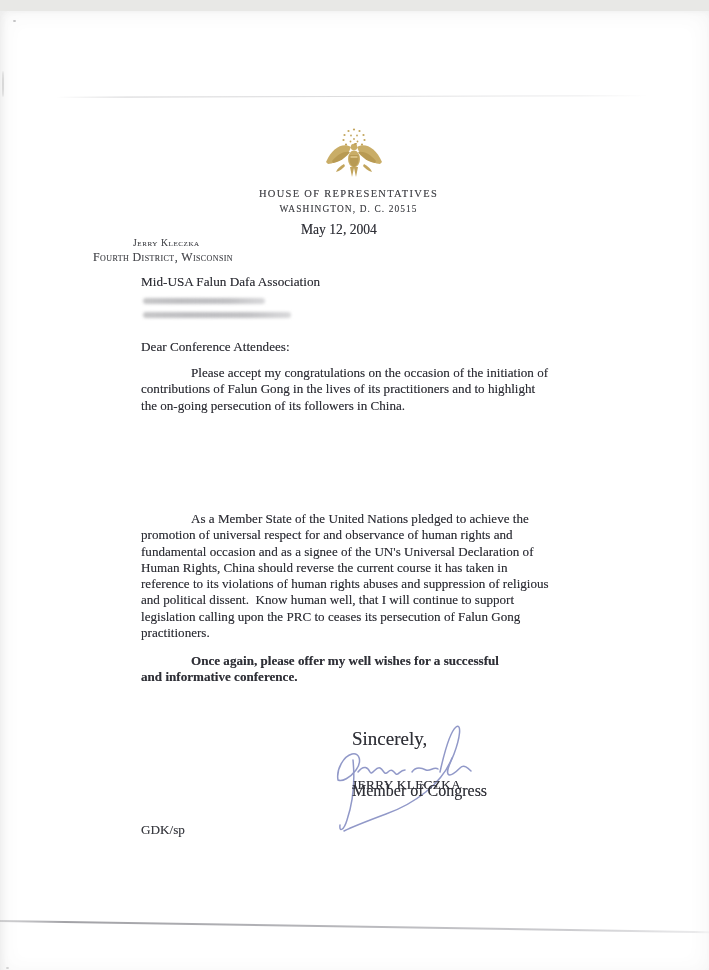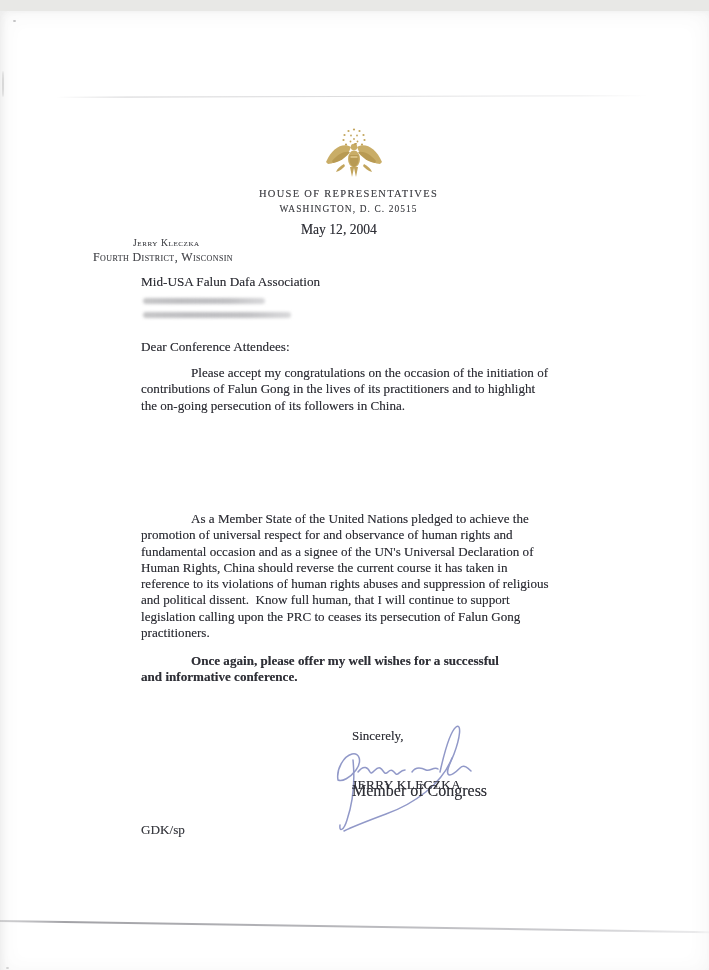--- a/index.html
+++ b/index.html
@@ -84,21 +84,21 @@
     position: absolute; left: 141px;
     font-size: 13.1px; line-height: 16.3px; color: #2f3037;
     text-shadow: 0 0 .55px rgba(47,48,55,.5);
   }
   .para div { white-space: pre; }
   .para .indent { padding-left: 50px; }
   .p1 { top: 354px; } .p2 { top: 435px; } .p3 { top: 500px; } .p4 { top: 642px; font-weight: bold; }
 
   .valediction {
     position: absolute; left: 352px; top: 717px;
-    font-size: 13px; color: #2f3037; text-shadow: 0 0 .5px rgba(47,48,55,.5);
+    font-size: 19px; color: #2f3037; text-shadow: 0 0 .5px rgba(47,48,55,.5);
   }
   .signature-svg { position: absolute; left: 332px; top: 703px; }
   .typed-name {
     position: absolute; left: 352px; top: 766px;
     font-size: 13.2px; letter-spacing: .4px; color: #2f3037; text-shadow: 0 0 .6px rgba(47,48,55,.55);
   }
   .member-title {
     position: absolute; left: 352px; top: 771px;
     font-size: 16px; color: #2f3037; text-shadow: 0 0 .5px rgba(47,48,55,.5);
   }
@@ -178,21 +178,21 @@
     <div>the on-going persecution of its followers in China.</div>
   </div>
 
 
   <div class="para p3">
     <div class="indent">As a Member State of the United Nations pledged to achieve the</div>
     <div>promotion of universal respect for and observance of human rights and</div>
     <div>fundamental occasion and as a signee of the UN's Universal Declaration of</div>
     <div>Human Rights, China should reverse the current course it has taken in</div>
     <div>reference to its violations of human rights abuses and suppression of religious</div>
-    <div>and political dissent.  Know full human, that I will continue to support</div>
+    <div>and political dissent.  Know human well, that I will continue to support</div>
     <div>legislation calling upon the PRC to ceases its persecution of Falun Gong</div>
     <div>practitioners.</div>
   </div>
 
   <div class="para p4">
     <div class="indent">Once again, please offer my well wishes for a successful</div>
     <div>and informative conference.</div>
   </div>
 
   <div class="valediction">Sincerely,</div>

